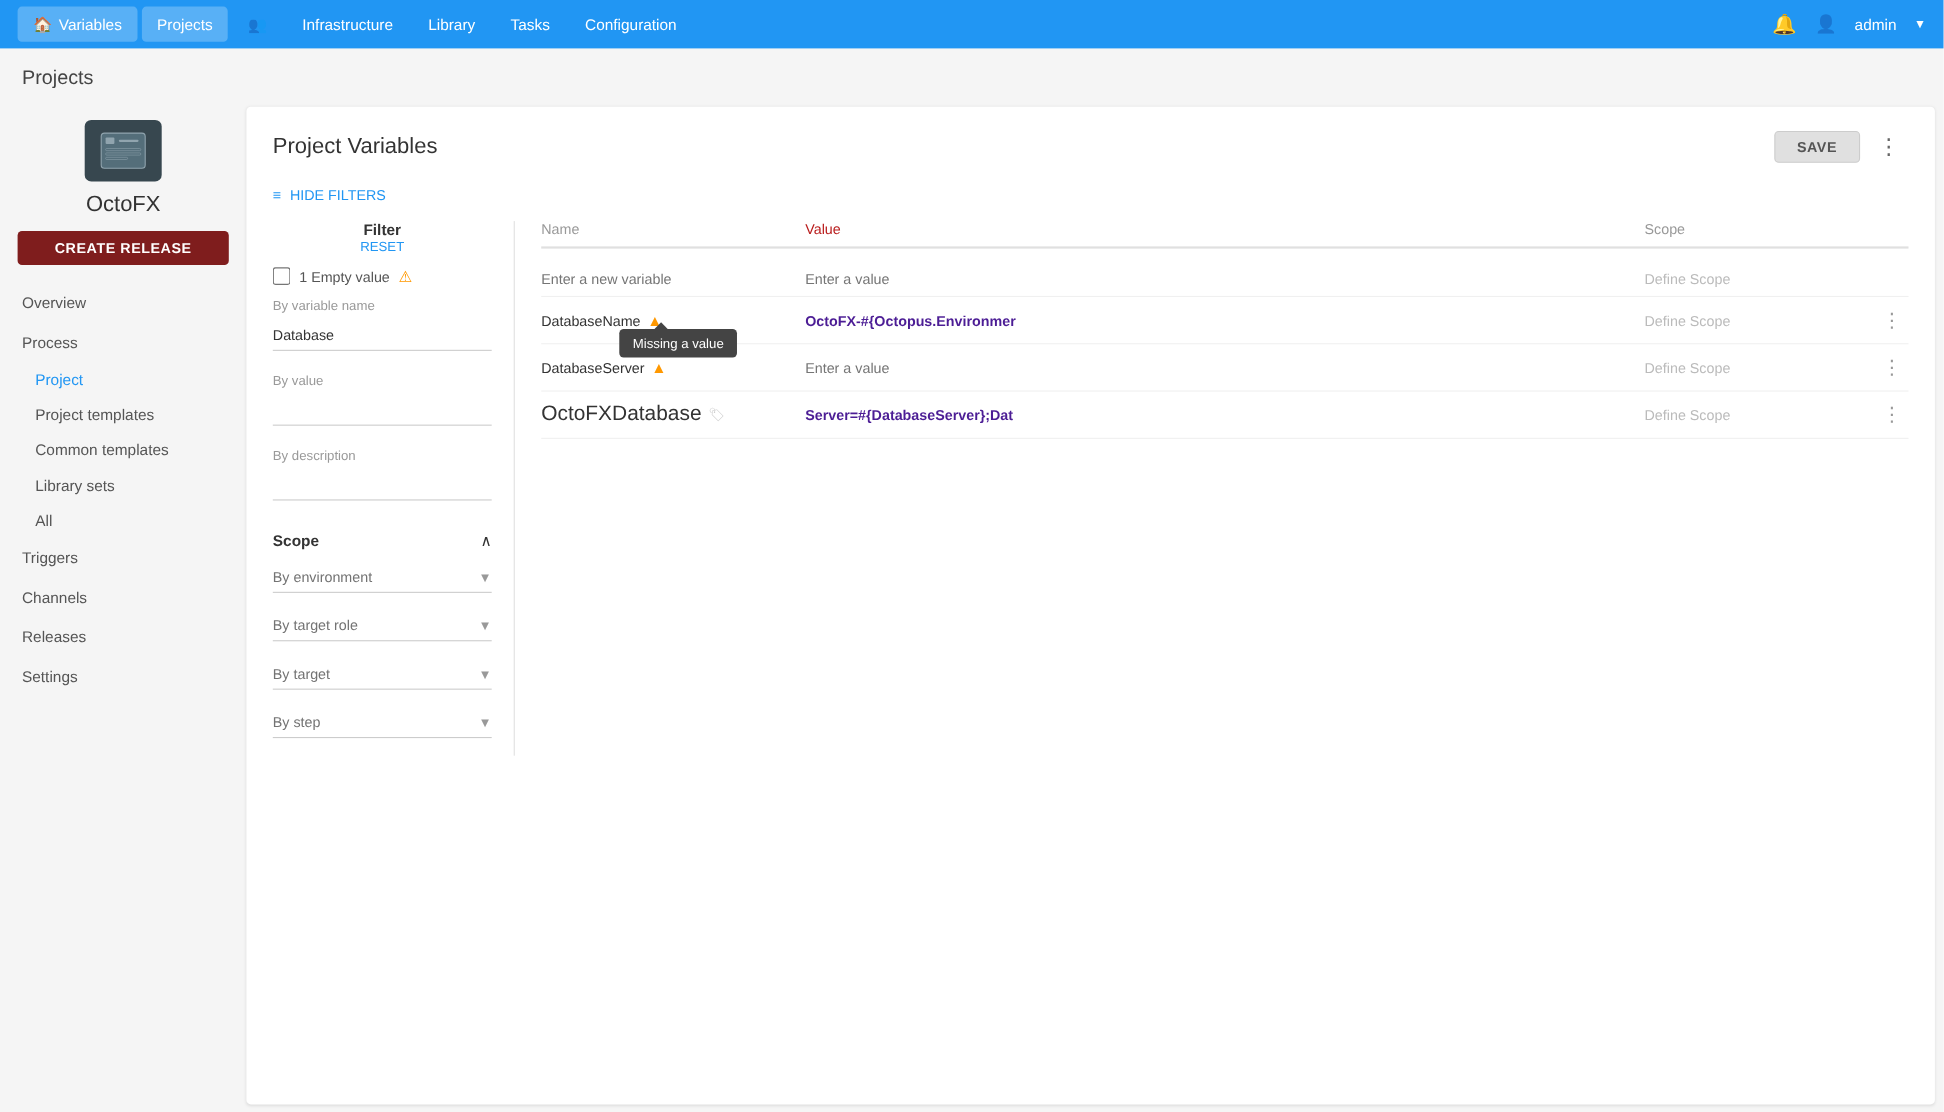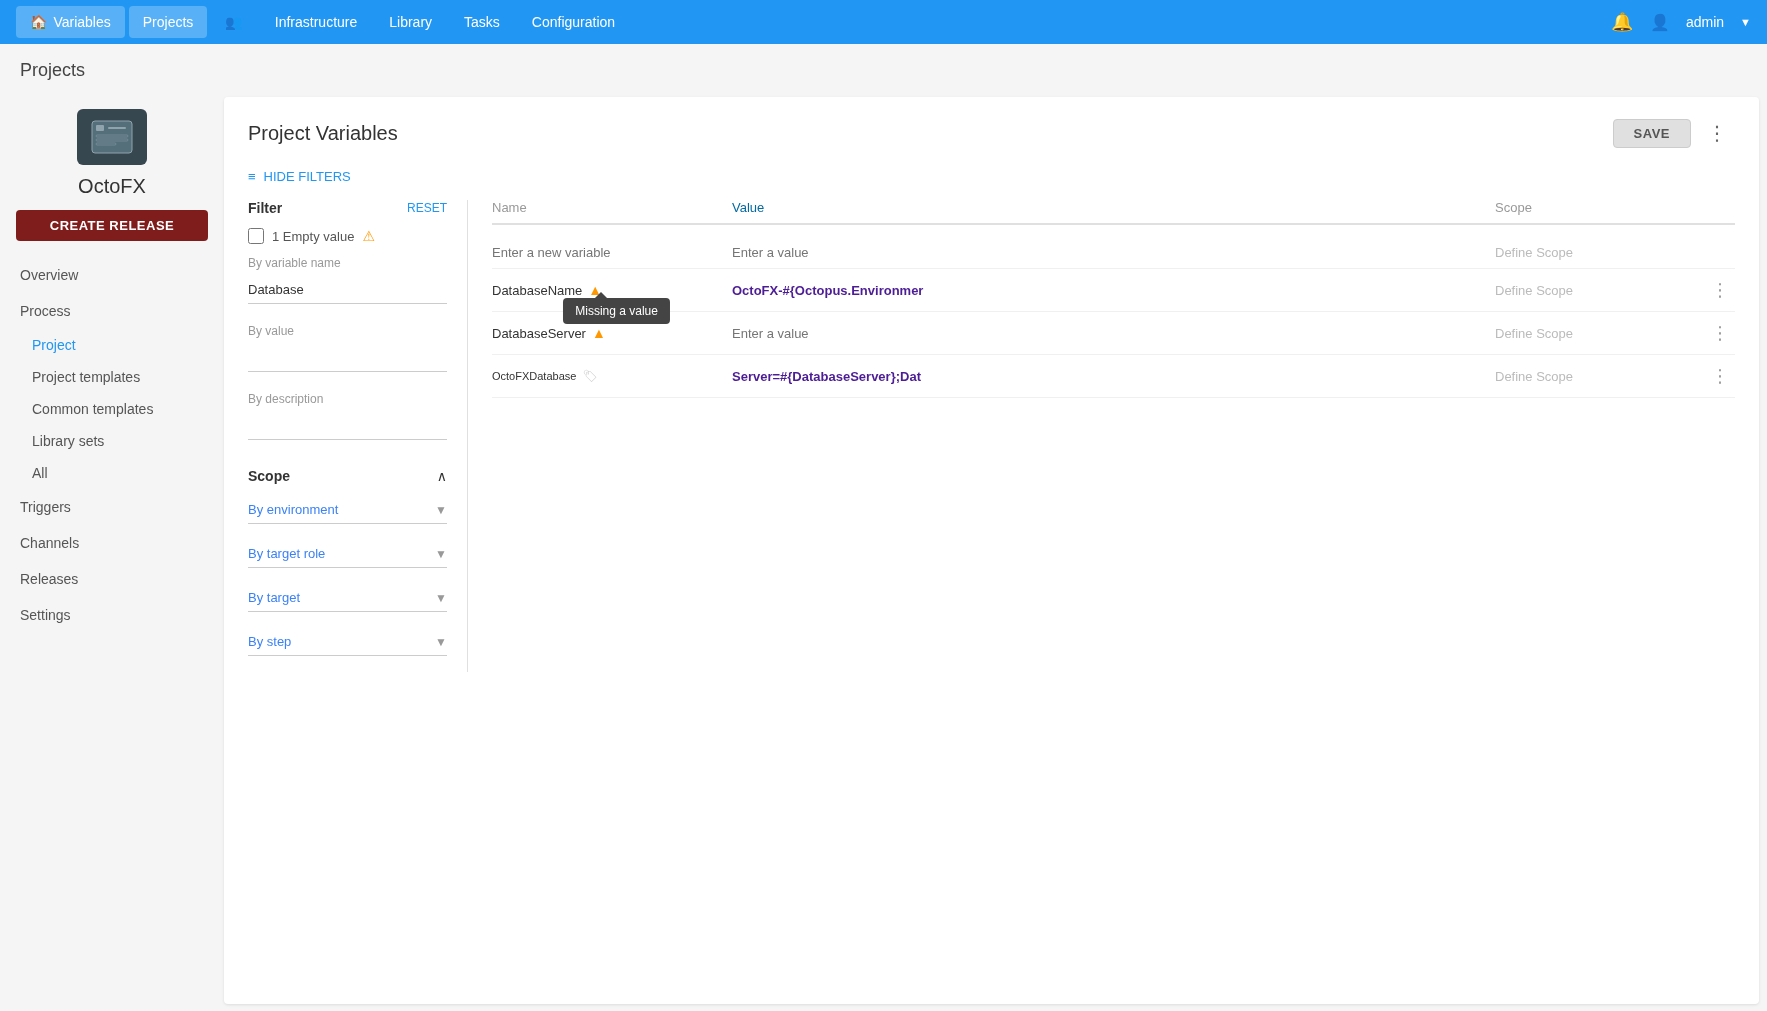--- a/index.html
+++ b/index.html
@@ -166,23 +166,24 @@
 
     
     .filter-panel {
       width: 220px;
       flex-shrink: 0;
       border-right: 1px solid #e0e0e0;
       padding-right: 20px;
     }
     .filter-header {
       display: flex;
-      justify-content: space-between;
+      justify-content: center;
       align-items: center;
       margin-bottom: 12px;
+      flex-direction: column;
     }
     .filter-title { font-weight: 600; font-size: 14px; color: #333; }
     .reset-btn { color: #2196f3; font-size: 12px; cursor: pointer; background: none; border: none; }
 
     .filter-row {
       display: flex;
       align-items: center;
       gap: 8px;
       margin-bottom: 12px;
     }
@@ -221,36 +222,36 @@
 
     .scope-dropdown {
       display: flex;
       align-items: center;
       justify-content: space-between;
       border-bottom: 1px solid #ccc;
       padding: 6px 0;
       margin-bottom: 16px;
       cursor: pointer;
     }
-    .scope-dropdown-label { font-size: 13px; color: #3b82f6; }
+    .scope-dropdown-label { font-size: 13px; color: #737373; }
     .dropdown-arrow { color: #999; font-size: 12px; }
 
     
     .table-area {
       flex: 1;
       padding-left: 24px;
     }
     .table-header-row {
       display: flex;
       border-bottom: 2px solid #e0e0e0;
       padding-bottom: 8px;
       margin-bottom: 12px;
     }
     .th-name { flex: 0 0 240px; font-size: 13px; color: #999; font-weight: 400; }
-    .th-value { flex: 1; font-size: 13px; color: #0369a1; font-weight: 400; }
+    .th-value { flex: 1; font-size: 13px; color: #b91c1c; font-weight: 400; }
     .th-scope { flex: 0 0 200px; font-size: 13px; color: #999; font-weight: 400; }
     .th-actions { flex: 0 0 40px; }
 
     .table-row {
       display: flex;
       align-items: center;
       border-bottom: 1px solid #f0f0f0;
       padding: 8px 0;
       position: relative;
     }
@@ -503,21 +504,21 @@
           <div class="td-scope">
             <span style="color:#bbb;font-size:13px;">Define Scope</span>
           </div>
           <div class="td-actions">
             <button class="row-menu-btn">⋮</button>
           </div>
         </div>
 
         <div class="table-row">
           <div class="td-name">
-            <span style="font-size:11px;color:#333;">OctoFXDatabase</span>
+            <span style="font-size:19px;color:#333;">OctoFXDatabase</span>
             <span class="variable-icon">🏷</span>
           </div>
           <div class="td-value">
             <input type="text" class="has-value" value="Server=#{DatabaseServer};Dat" style="">
           </div>
           <div class="td-scope">
             <span style="color:#bbb;font-size:13px;">Define Scope</span>
           </div>
           <div class="td-actions">
             <button class="row-menu-btn">⋮</button>

